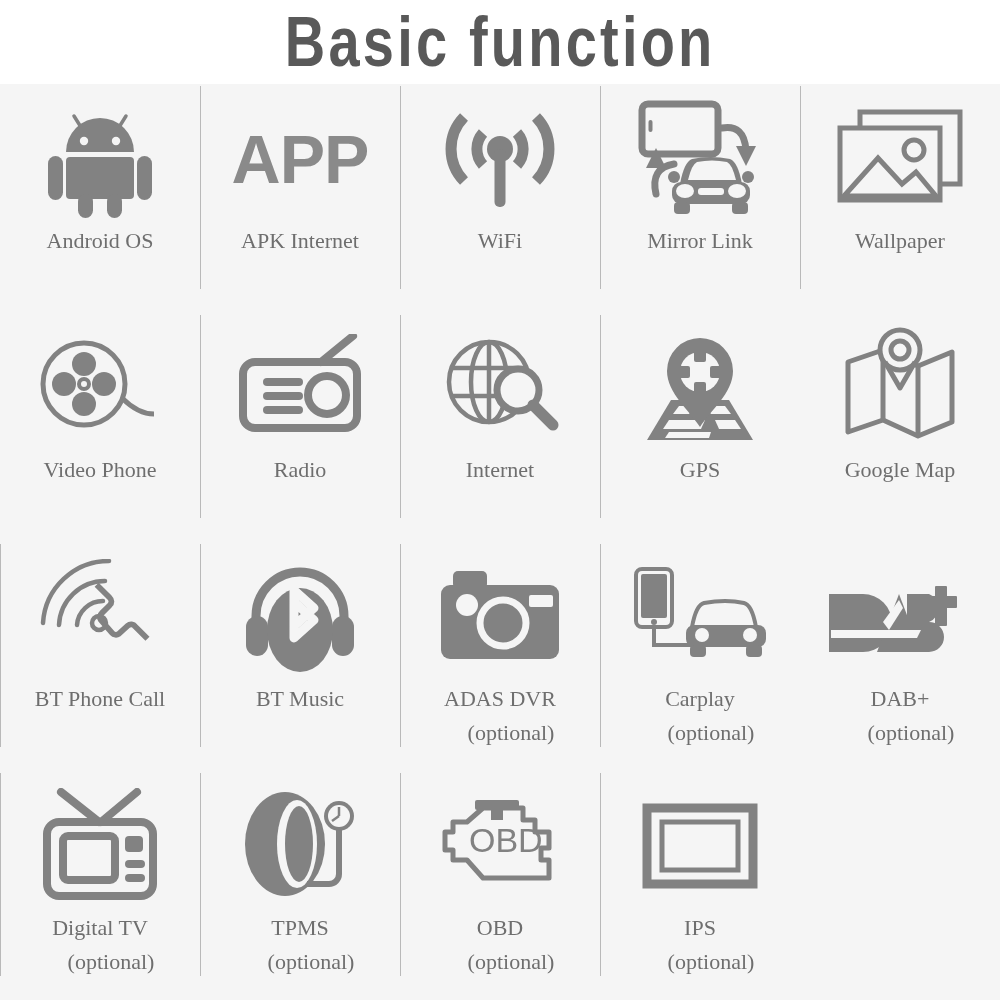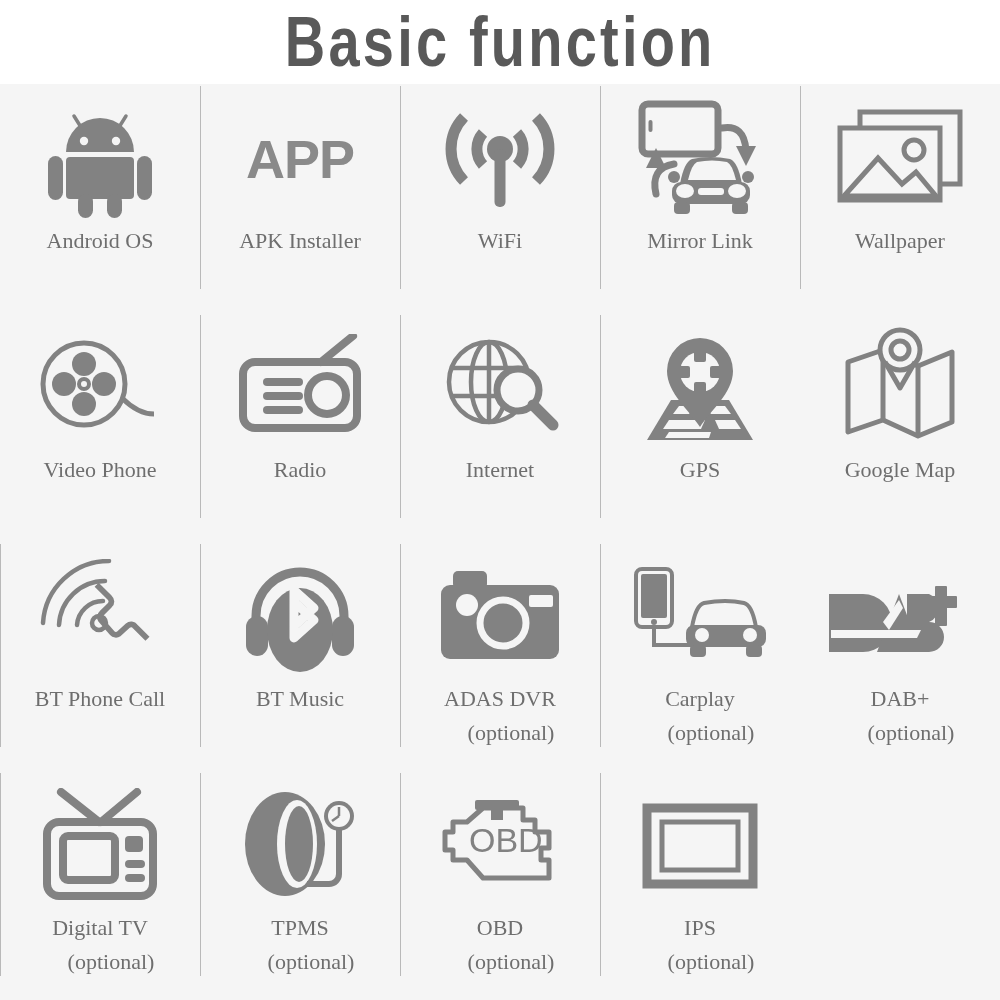--- a/index.html
+++ b/index.html
@@ -96,21 +96,21 @@
   }
   .label .sub { display: block; padding-left: 22px; }
 
   
   .wordmark {
     font-family: "Liberation Sans", sans-serif;
     font-weight: bold;
     color: #8a8a8a;
     letter-spacing: -1px;
   }
-  .wordmark.app { font-size: 54px; }
+  .wordmark.app { font-size: 68px; }
 </style>
 </head>
 <body>
 
 <div id="page">
 
   <div id="header">
     <div id="title">Basic function</div>
   </div>
 
@@ -136,21 +136,21 @@
       <div class="label">
         <span>Android OS</span>
       </div>
     </div>
 
     <div class="cell c1">
       <div class="icon-box">
         <span class="wordmark app">APP</span>
       </div>
       <div class="label">
-        <span>APK Installer</span>
+        <span>APK Internet</span>
       </div>
     </div>
 
     <div class="cell c2">
       <div class="icon-box">
         <svg width="124" height="112" viewBox="0 0 124 112">
           <g fill="none" stroke="#828282" stroke-width="11" stroke-linecap="butt">
             <path d="M26 14 A46 46 0 0 0 26 78"></path>
             <path d="M45 30 A24 24 0 0 0 45 62"></path>
             <path d="M98 14 A46 46 0 0 1 98 78"></path>

